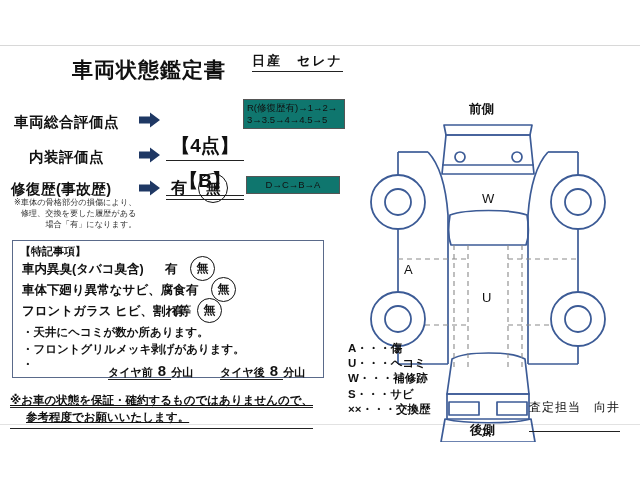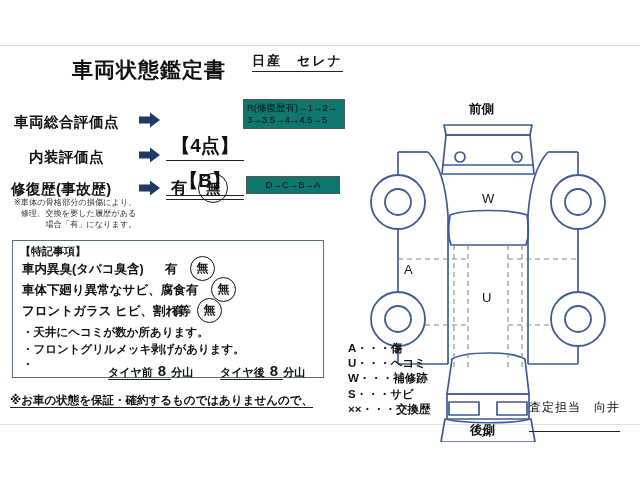--- a/index.html
+++ b/index.html
@@ -159,20 +159,21 @@
   }
   .tire-lbl-u { border-bottom: 1.4px solid #222; padding-bottom: 1px; }
 
   .disclaimer {
     position: absolute;
     left: 10px; top: 392px;
     font-size: 11.5px;
     font-weight: bold;
     line-height: 1.5;
     white-space: nowrap;
+    text-decoration: underline;
   }
   .disclaimer span { border-bottom: 1px solid #222; padding-bottom: 1px; }
   .disclaimer .ln2 { display: block; padding-left: 16px; }
 
   
   .diagram {
     position: absolute;
     left: 336px; top: 50px;
     width: 304px; height: 345px; margin-top: 47px;
   }
@@ -277,20 +278,21 @@
 
   <div class="tire-line" style="left:108px;">
     <span class="tire-lbl-u">タイヤ前</span><span class="tire-val">8</span><span>分山</span>
   </div>
   <div class="tire-line" style="left:220px;">
     <span class="tire-lbl-u">タイヤ後</span><span class="tire-val">8</span><span>分山</span>
   </div>
 
   <div class="disclaimer">
     <span>※お車の状態を保証・確約するものではありませんので、</span>
+    <span class="ln2">参考程度でお願いいたします。</span>
   </div>
 
   <div class="diagram">
     <svg width="304" height="345" viewBox="0 0 304 345">
       <g fill="none" stroke="#3c5b96" stroke-width="1.7" stroke-linejoin="round">
 
         <path d="M62 55 L62 267"></path>
         <path d="M62 55 L92 55"></path>
         <path d="M62 267 L112 267"></path>
 

